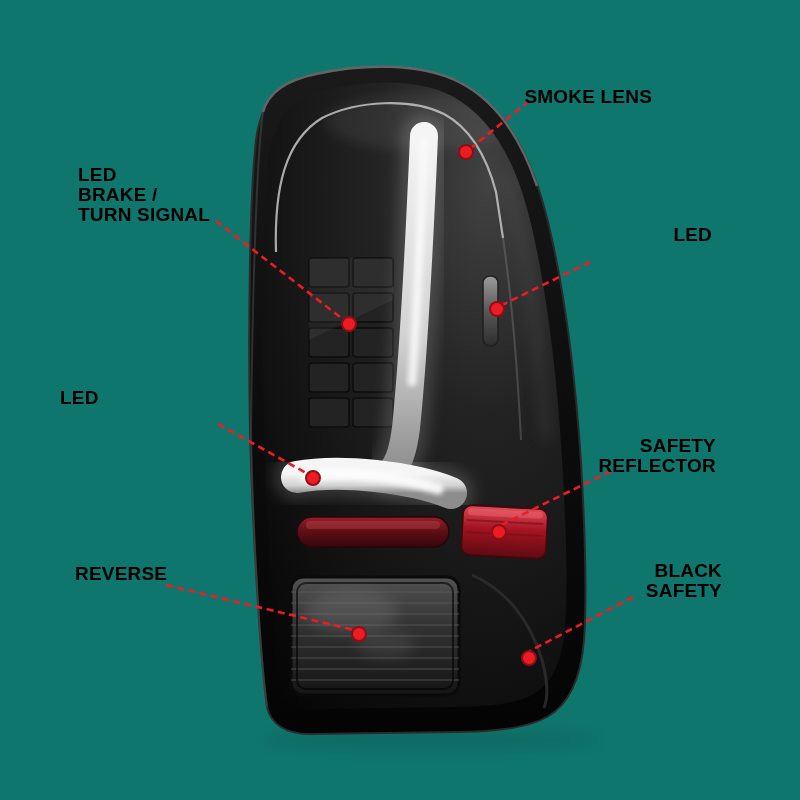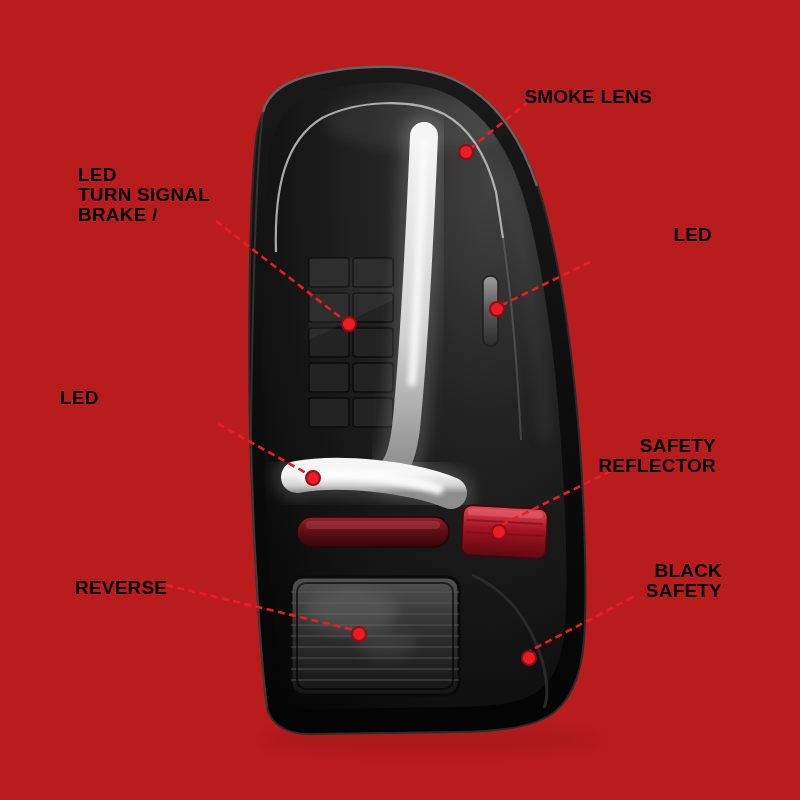--- a/index.html
+++ b/index.html
@@ -1,21 +1,21 @@
 <!DOCTYPE html>
 <html><head>
 <meta charset="utf-8">
 <style>
   * { box-sizing: border-box; }
   html, body { margin: 0; padding: 0; background: #ffffff; }
   .stage {
     position: relative;
     width: 800px;
     height: 800px;
-    background: #b91c1c;
+    background: #0f766e;
     font-family: "Liberation Sans", sans-serif;
     overflow: hidden;
   }
   .art { position: absolute; left: 0; top: 0; }
   .callout {
     position: absolute;
     font-weight: 700;
     font-size: 19px;
     line-height: 20px;
     color: #000000;
@@ -175,38 +175,38 @@
       <circle cx="529" cy="658" r="7"></circle>
     </g>
   </svg>
 
   <div class="callout right" style="right:148px; top:87px;">
     <div>SMOKE LENS</div>
   </div>
 
   <div class="callout left" style="left:78px; top:165px;">
     <div>LED</div>
+    <div>BRAKE /</div>
     <div>TURN SIGNAL</div>
-    <div>BRAKE /</div>
   </div>
 
   <div class="callout right" style="right:88px; top:225px;">
     <div>LED</div>
   </div>
 
   <div class="callout left" style="left:60px; top:388px;">
     <div>LED</div>
   </div>
 
   <div class="callout right" style="right:84px; top:436px;">
     <div>SAFETY</div>
     <div>REFLECTOR</div>
   </div>
 
-  <div class="callout left" style="left:75px; top:564px;margin-top:14px;">
+  <div class="callout left" style="left:75px; top:564px;">
     <div>REVERSE</div>
   </div>
 
   <div class="callout right" style="right:78px; top:561px;margin-left:28px;">
     <div>BLACK</div>
     <div>SAFETY</div>
   </div>
 
 </div>
 

